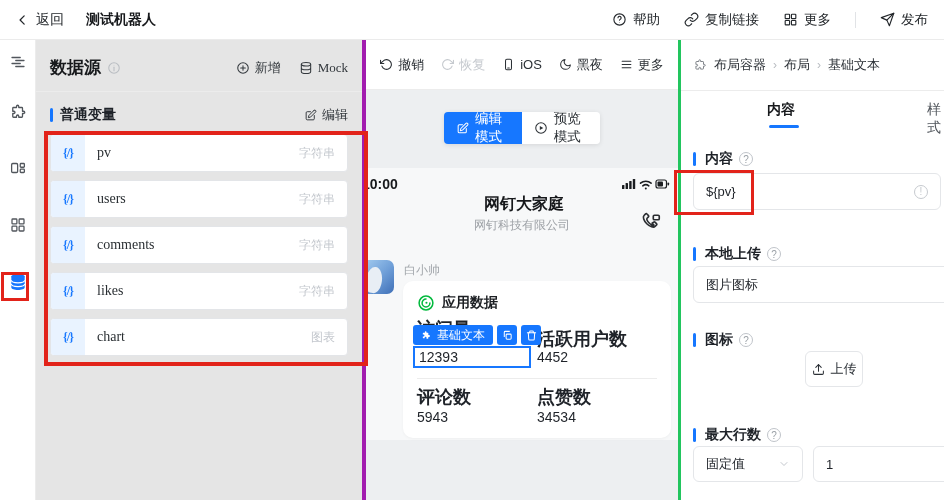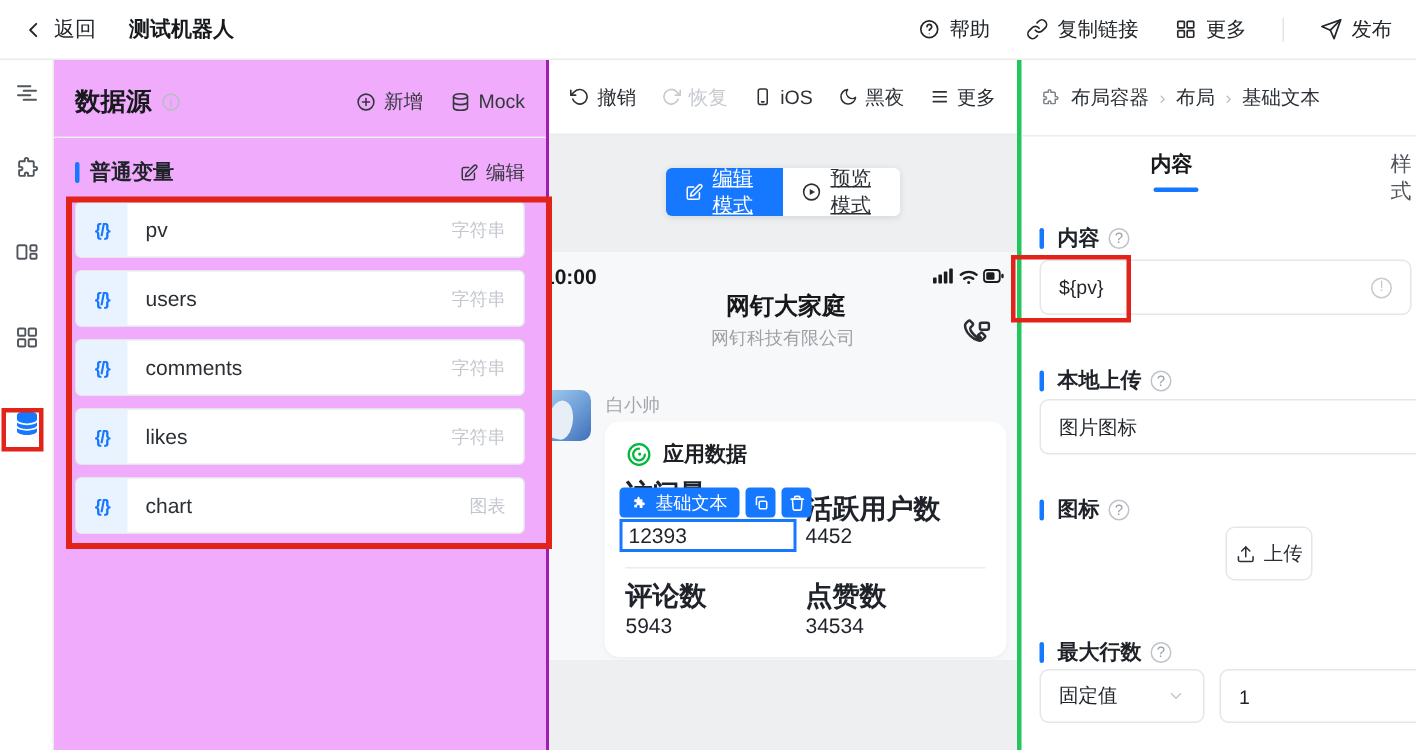--- a/index.html
+++ b/index.html
@@ -17,21 +17,21 @@
   .tb-sep { width:1px; height:16px; background:#e1e3e6; }
 
   
   .main { display:flex; height:460px; }
 
   
   .sidebar { width:36px; border-right:1px solid #ececec; position:relative; background:#fff; }
   .side-ic { position:absolute; left:0; width:36px; height:36px; display:flex; align-items:center; justify-content:center; color:#51565c; cursor:pointer; }
 
   
-  .leftpanel { width:330px; border-right:2px solid #a21caf; padding:0 14px; background:#f0abfc; position:relative; }
+  .leftpanel { width:330px; border-right:4px solid #a21caf; padding:0 14px; background:#e5e5e5; position:relative;font-family:Liberation Serif, serif; }
   .lp-header { margin-top:16px; display:flex; align-items:center; }
   .lp-title { font-size:17px; font-weight:700; color:#17191c; display:flex; align-items:center; gap:6px; }
   .lp-actions { margin-left:auto; display:flex; gap:18px; font-size:13px; color:#33383d; }
   .lp-btn { display:flex; align-items:center; gap:5px; cursor:pointer; }
   .lp-divider { border-bottom:1px solid #ececec; margin:12px -14px 0; }
   .sec-row { margin-top:14px; display:flex; align-items:center; }
   .blue-bar { width:3px; height:14px; background:#1677ff; border-radius:2px; margin-right:7px; }
   .sec-title { font-size:14px; font-weight:700; color:#1f2329; }
   .sec-edit { margin-left:auto; display:flex; align-items:center; gap:5px; font-size:13px; color:#33383d; cursor:pointer; }
   .var-list { margin-top:10px; }
@@ -39,21 +39,21 @@
   .var-ic { width:34px; height:100%; background:#e9f3ff; color:#1677ff; font-weight:700; font-size:12px; display:flex; align-items:center; justify-content:center; letter-spacing:-1px; }
   .var-name { flex:1; padding-left:12px; font-size:14px; color:#2a2f33; }
   .var-type { padding-right:12px; font-size:12px; color:#c3c7cd; }
 
   
   .canvas { width:312px; background:#edeff1; position:relative; overflow:hidden; }
   .cv-toolbar { height:50px; background:#fff; border-bottom:1px solid #ececec; display:flex; align-items:center; justify-content:center; gap:17px; font-size:13px; color:#2c3136; }
   .cv-tool { display:flex; align-items:center; gap:5px; cursor:pointer; }
   .cv-tool.disabled { color:#c6cacf; cursor:default; }
   .mode-toggle { position:absolute; top:72px; left:50%; transform:translateX(-50%); display:flex; border-radius:4px; overflow:hidden; box-shadow:0 1px 5px rgba(0,0,0,.10); z-index:2; }
-  .mode-btn { height:32px; display:flex; align-items:center; gap:6px; padding:0 12px; font-size:13.5px; cursor:pointer;text-decoration:underline; }
+  .mode-btn { height:32px; display:flex; align-items:center; gap:6px; padding:0 12px; font-size:13.5px; cursor:pointer; }
   .mode-edit { background:#1677ff; color:#fff; }
   .mode-preview { background:#fff; color:#2c3136; }
 
   
   .phone { position:absolute; top:128px; left:0; width:312px; height:272px; background:#f7f8f9; }
   .p-time { position:absolute; top:8px; left:-4px; font-size:14px; font-weight:700; color:#17191c; }
   .p-status { position:absolute; top:10px; right:8px; color:#1a1d20; }
   .p-title { position:absolute; top:26px; left:4px; right:0; text-align:center; font-size:16px; font-weight:700; color:#16181b; }
   .p-subtitle { position:absolute; top:49px; left:0; right:0; text-align:center; font-size:12px; color:#9da1a6; }
   .p-call { position:absolute; top:44px; right:16px; color:#2a2d31; cursor:pointer; }
@@ -466,21 +466,21 @@
     </div>
     <div class="fld-input" style="top:226px;left:12px;right:-8px;height:37px">
       <span>图片图标</span>
     </div>
 
     <div class="fld-label" style="top:291px">
       <span class="blue-bar" style="margin-right:3px"></span>
       <span>图标</span>
       <span class="qmark">?</span>
     </div>
-    <div class="upload-btn" style="top:311px;left:136px;width:58px;height:36px">
+    <div class="upload-btn" style="top:311px;left:124px;width:58px;height:36px">
       <span class="ic">
         <svg width="13" height="13" viewBox="0 0 24 24" fill="none" stroke="currentColor" stroke-width="1.9" stroke-linecap="round" stroke-linejoin="round">
             <path d="M21 15v4a2 2 0 01-2 2H5a2 2 0 01-2-2v-4"></path>
             <polyline points="7 8 12 3 17 8"></polyline>
             <line x1="12" y1="3" x2="12" y2="15"></line>
           </svg>
       </span>
       <span>上传</span>
     </div>
 

